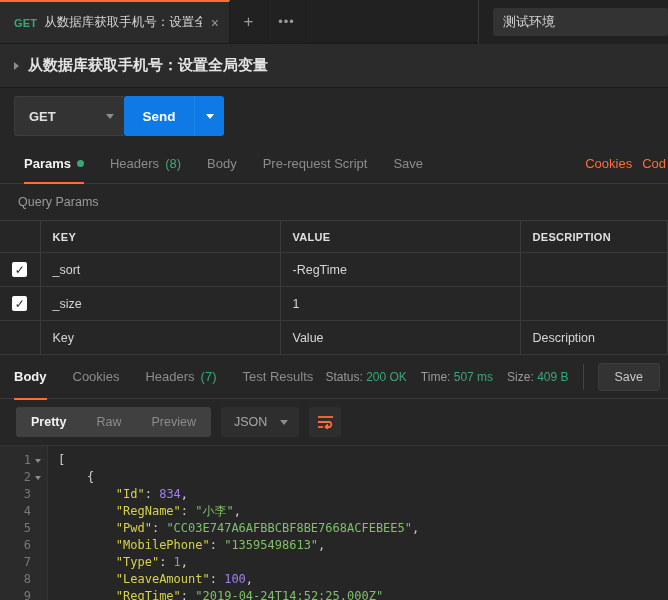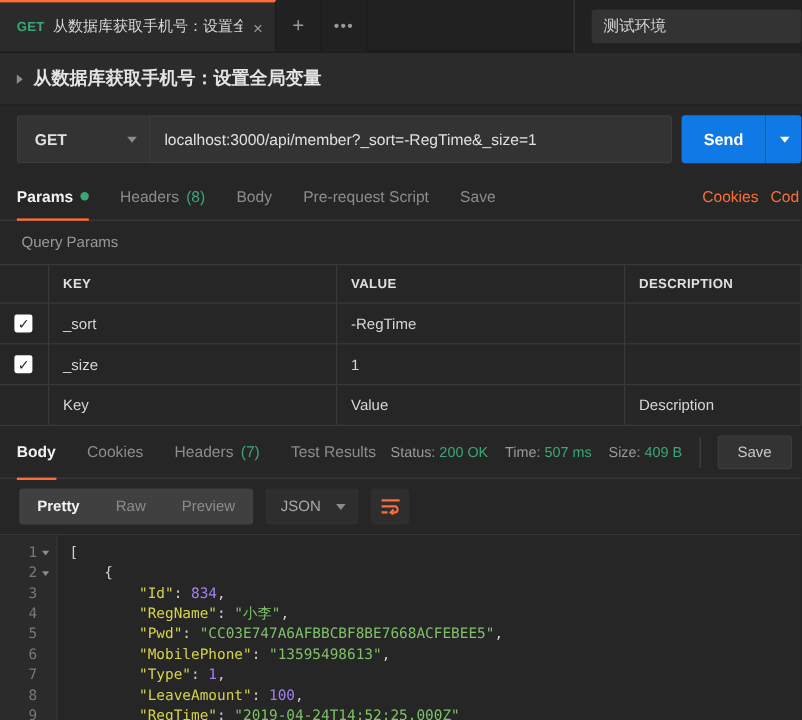--- a/index.html
+++ b/index.html
@@ -157,21 +157,21 @@
     border-radius: 0 3px 3px 0;
   }
   .send-caret .caret { border-top-color: #fff; }
 
   
   .req-tabs {
     height: 40px;
     display: flex;
     align-items: stretch;
     border-bottom: 1px solid #3a3a3a;
-    padding-left: 14px;
+    padding-left: 24px;
     position: relative;
   }
   .rtab {
     display: flex; align-items: center;
     padding: 0 13px;
     font-size: 13px;
     color: #8c8c8c;
     gap: 6px;
     position: relative;
   }
@@ -339,23 +339,20 @@
 
 <div class="coll-row">
   <span class="coll-arrow"></span>
   <span class="coll-title">从数据库获取手机号：设置全局变量</span>
 </div>
 
 <div class="urlbar">
   <div class="method-box">
     <span class="method-label">GET</span>
     <span class="caret"></span>
-  </div>
-  <div class="url-input">
-    <span>localhost:3000/api/member?_sort=-RegTime&amp;_size=1</span>
   </div>
   <div class="send-wrap">
     <div class="send-btn">Send</div>
     <div class="send-caret">
       <span class="caret"></span>
     </div>
   </div>
 </div>
 
 <div class="req-tabs" id="req-tabs">

